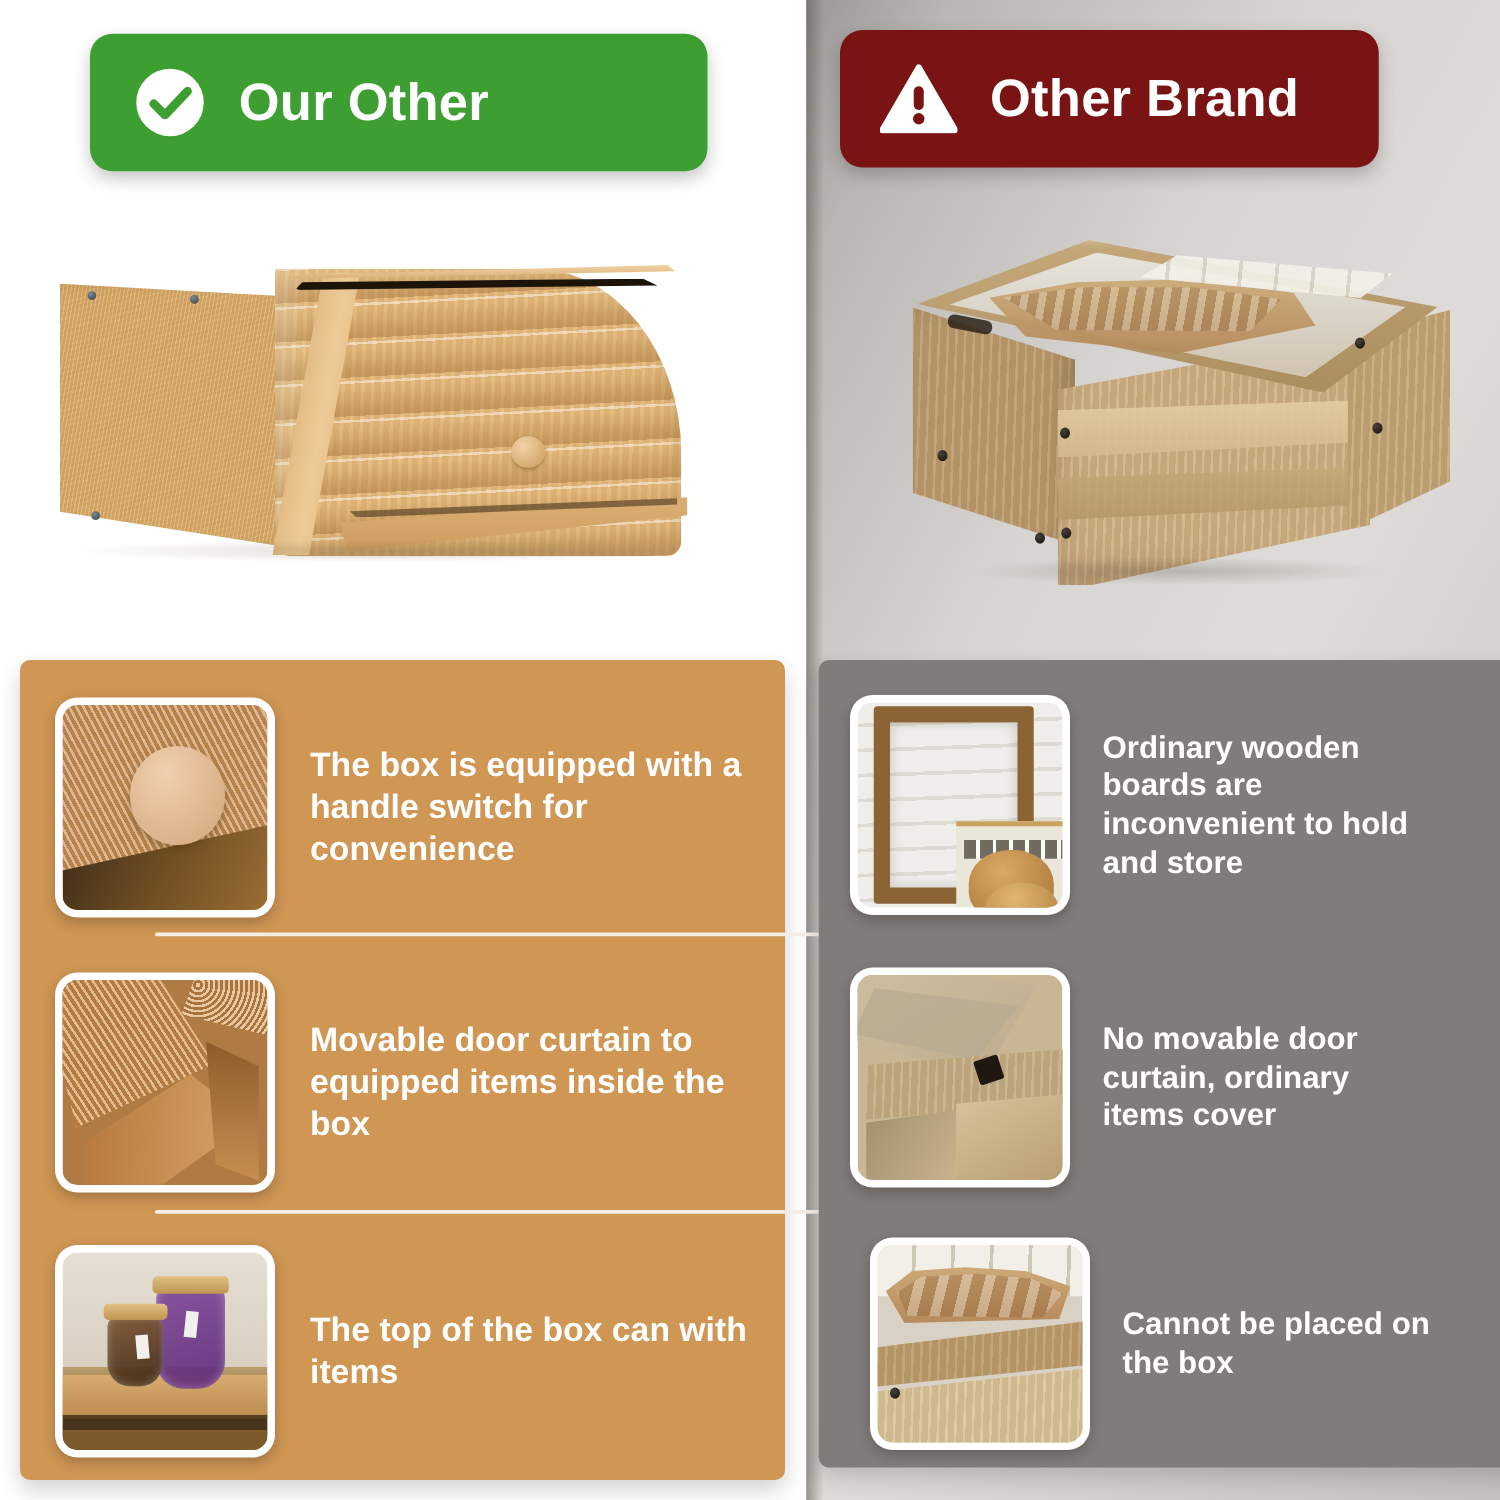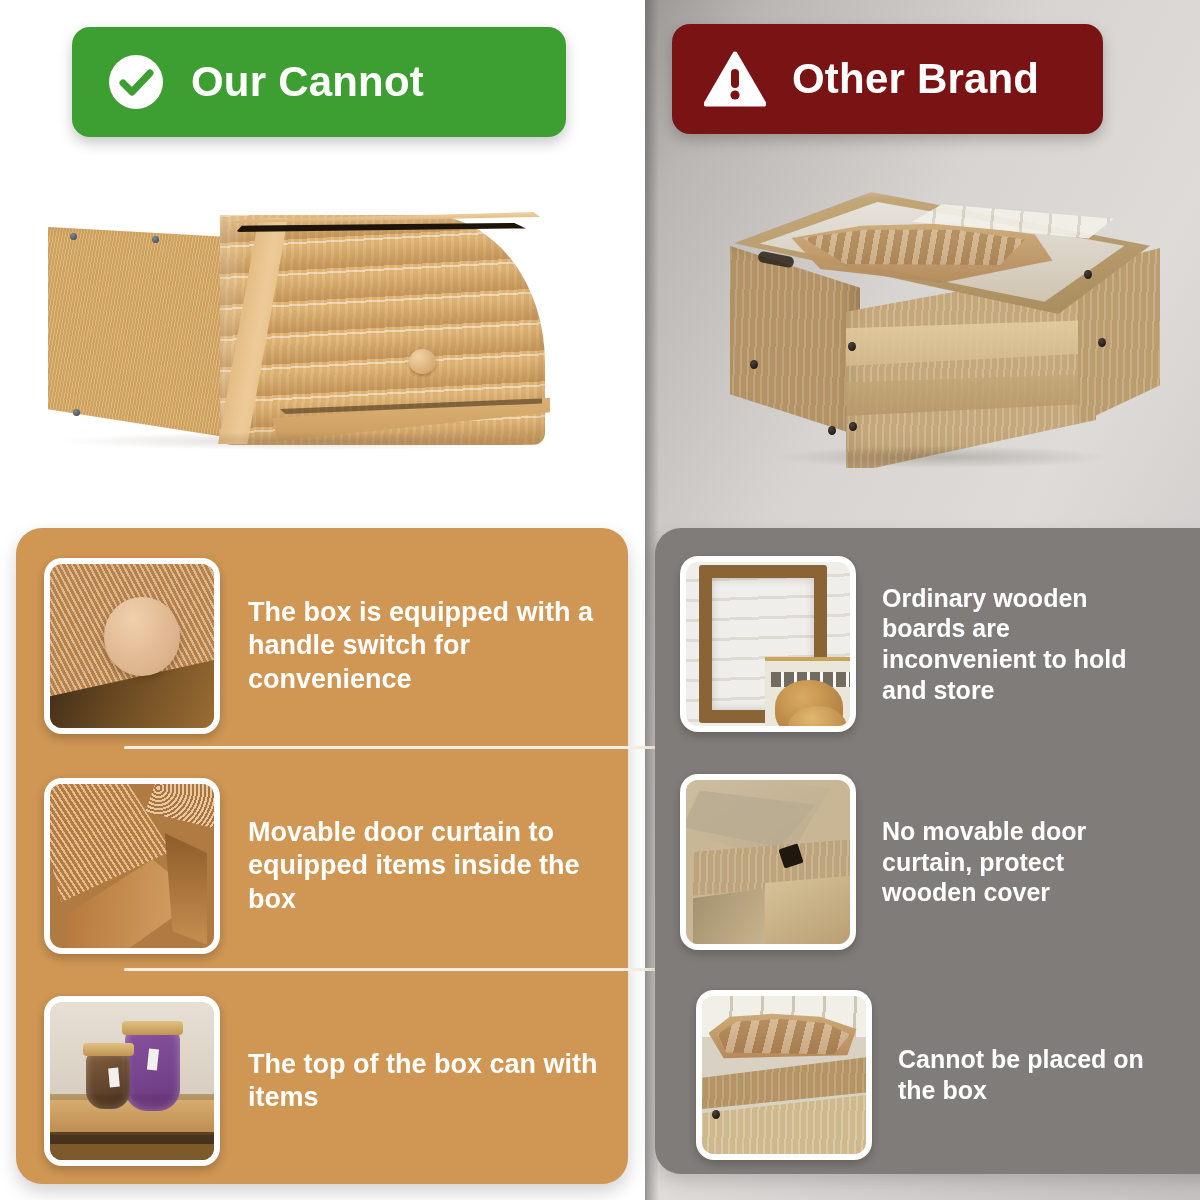--- a/index.html
+++ b/index.html
@@ -59,21 +59,21 @@
   .warn-icon  { width: 62px; height: 56px; flex: 0 0 62px; }
 
   
   .hero { position: absolute; }
   .hero-left  { left: 40px;  top: 196px; width: 520px; height: 270px; }
   .hero-right { left: 718px; top: 188px; width: 452px; height: 280px; }
 
   
   .panel {
     position: absolute;
-    border-radius: 26px;
+    border-radius: 8px;
   }
   .panel-left {
     left: 16px; top: 528px; width: 612px; height: 656px;
     background: #cf9654;
     box-shadow: 0 8px 18px rgba(0,0,0,.18);
   }
   .panel-right {
     left: 655px; top: 528px; width: 574px; height: 646px;
     background: #807c79;
     box-shadow: 0 8px 18px rgba(0,0,0,.16);
@@ -145,21 +145,21 @@
   <div class="half-left"></div>
   <div class="half-right"></div>
 
   <div class="badge badge-good">
     <span class="check-icon">
       <svg viewBox="0 0 58 58" width="58" height="58">
         <circle cx="29" cy="29" r="27" fill="#ffffff"></circle>
         <path d="M16 30 L25 39 L43 20" fill="none" stroke="#3d9e31" stroke-width="7" stroke-linecap="round" stroke-linejoin="round"></path>
       </svg>
     </span>
-    <span class="badge-text">Our Cannot</span>
+    <span class="badge-text">Our Other</span>
   </div>
 
   <div class="badge badge-bad">
     <span class="warn-icon">
       <svg viewBox="0 0 62 56" width="62" height="56">
         <path d="M31 3 L60 53 L2 53 Z" fill="#ffffff" stroke="#ffffff" stroke-width="5" stroke-linejoin="round"></path>
         <rect x="27" y="18" width="8" height="19" rx="4" fill="#7a1414"></rect>
         <circle cx="31" cy="44" r="4.6" fill="#7a1414"></circle>
       </svg>
     </span>
@@ -399,21 +399,21 @@
           <div style="position:absolute;left:48%;top:58%;width:56%;height:48%;
                background:linear-gradient(150deg,#d7c49b,#b69a6e);
                clip-path:polygon(0% 10%, 100% 0%, 100% 100%, 0% 100%);"></div>
           <div style="position:absolute;left:58%;top:40%;width:12%;height:12%;
                background:#1e1810;border-radius:2px;transform:rotate(-18deg);"></div>
           <div style="position:absolute;left:4%;bottom:0;width:44%;height:34%;
                background:linear-gradient(120deg,#a2906e,#c7b38d);
                clip-path:polygon(0% 18%, 100% 0%, 100% 100%, 0% 100%);"></div>
         </div>
       </div>
-      <div class="ftext ftext-right">No movable door curtain, protect wooden cover</div>
+      <div class="ftext ftext-right">No movable door curtain, ordinary items cover</div>
     </div>
 
     <div class="frow" style="left:25px;top:462px;width:500px;height:170px;padding-left:16px;">
       <div class="thumb" style="width:176px;height:170px;">
         <div class="thumb-inner">
           <div style="position:absolute;inset:0;background:#d9d2c4;"></div>
           <div style="position:absolute;left:0;top:0;width:100%;height:26%;
                background:repeating-linear-gradient(92deg,#f2efe8 0 28px,#cdc7b8 28px 31px);"></div>
           <div style="position:absolute;left:4%;top:10%;width:92%;height:32%;
                background:linear-gradient(180deg,#cdab79,#b5885a);

